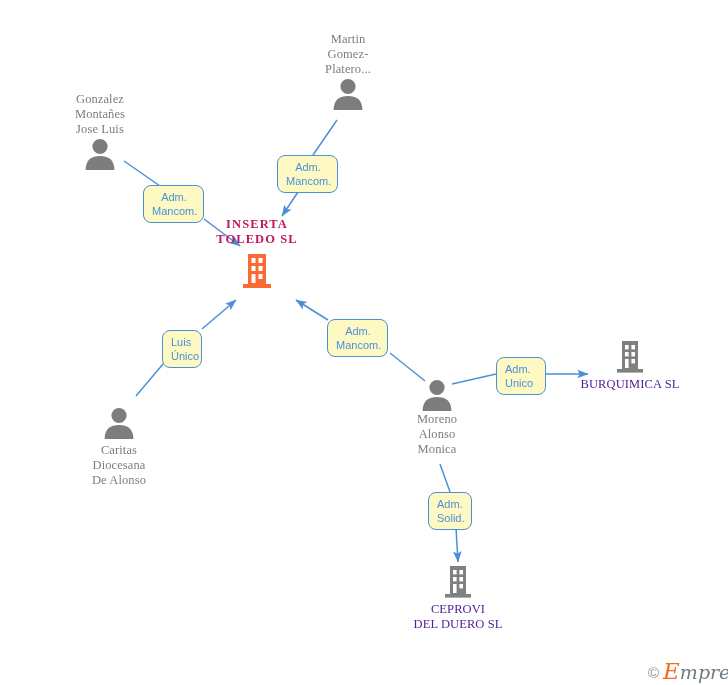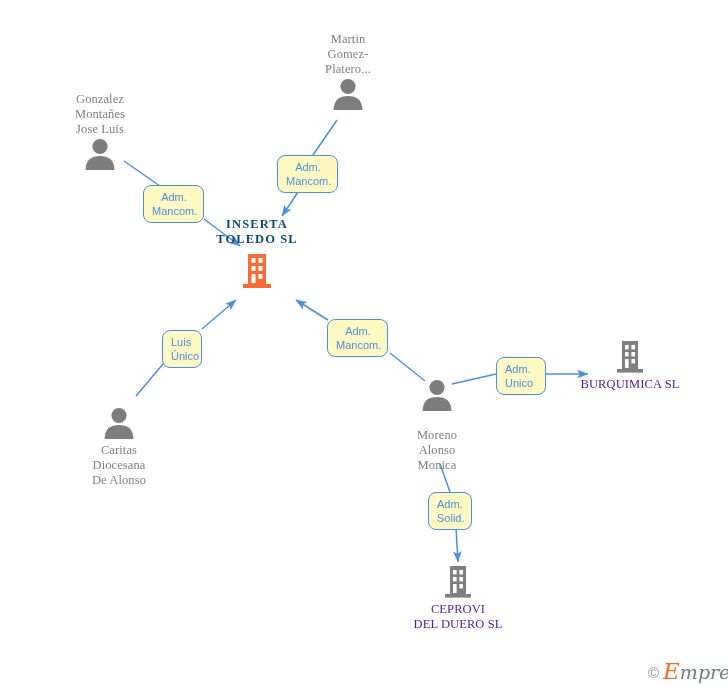--- a/index.html
+++ b/index.html
@@ -33,21 +33,21 @@
     color: #7d7d7d;
     font-size: 12.5px;
     line-height: 15px;
     white-space: pre-line;
     letter-spacing: 0.1px;
   }
   .node-label.company {
     color: #4c1d95;
   }
   .node-label.main {
-    color: #0c4a6e;
+    color: #be185d;
     font-weight: bold;
     letter-spacing: 1.1px;
     font-size: 12.5px;
   }
   .icon-wrap {
     display: block;
     line-height: 0;
   }
   .edge-label {
     position: absolute;
@@ -172,21 +172,21 @@
 De Alonso</div>
   </div>
 
   <div class="node" style="left:380px; top:378px; width:114px;">
     <span class="icon-wrap">
       <svg width="36" height="34" viewBox="0 0 36 34">
         <circle cx="18" cy="9.5" r="7.6" fill="#7d7d7d"></circle>
         <path d="M3.6 33 C3.6 22.6 9.6 19 18 19 C26.4 19 32.4 22.6 32.4 33 Z" fill="#7d7d7d"></path>
       </svg>
     </span>
-    <div class="node-label" style="margin-top:16px;">Moreno
+    <div class="node-label" style="margin-top:0;">Moreno
 Alonso
 Monica</div>
   </div>
 
   <div class="node" style="left:573px; top:340px; width:114px;">
     <span class="icon-wrap">
       <svg width="32" height="34" viewBox="0 0 32 34">
         <rect x="8" y="1" width="16" height="28" fill="#808080"></rect>
         <rect x="3" y="29" width="26" height="3.6" fill="#808080"></rect>
         <rect x="11" y="5" width="3.6" height="4.4" fill="#ffffff"></rect>

